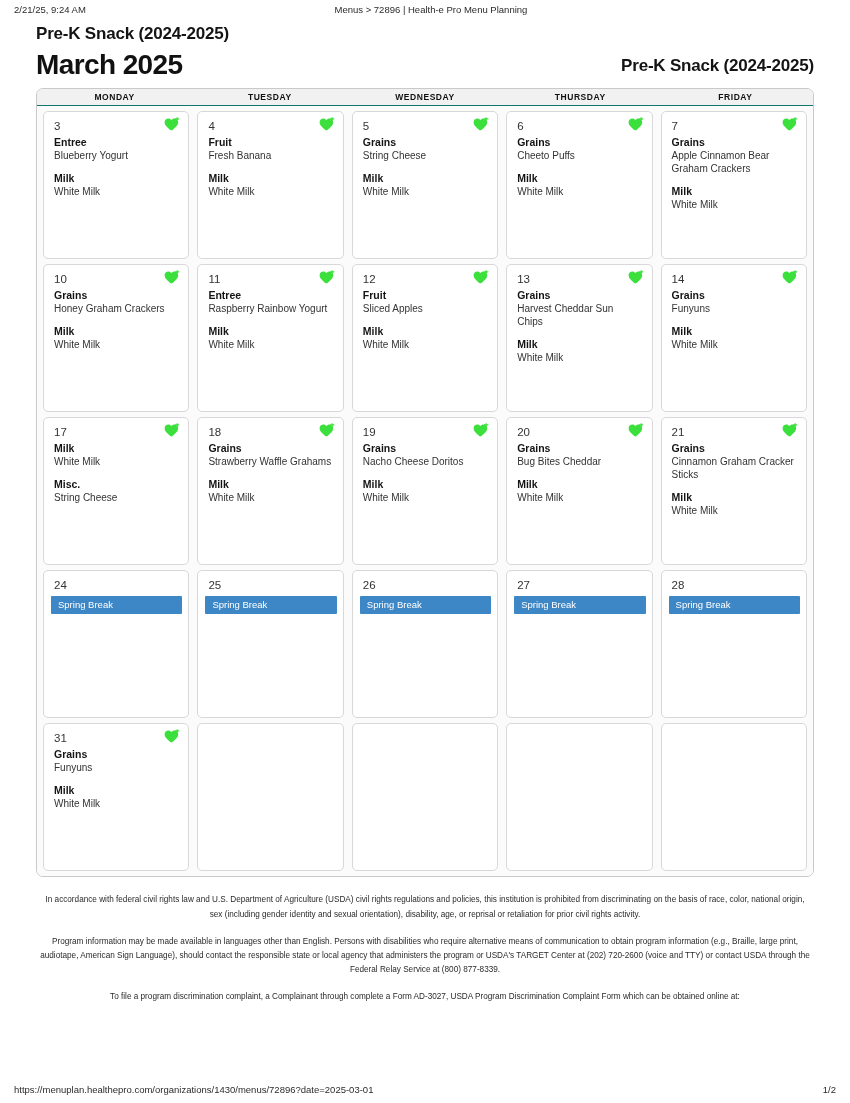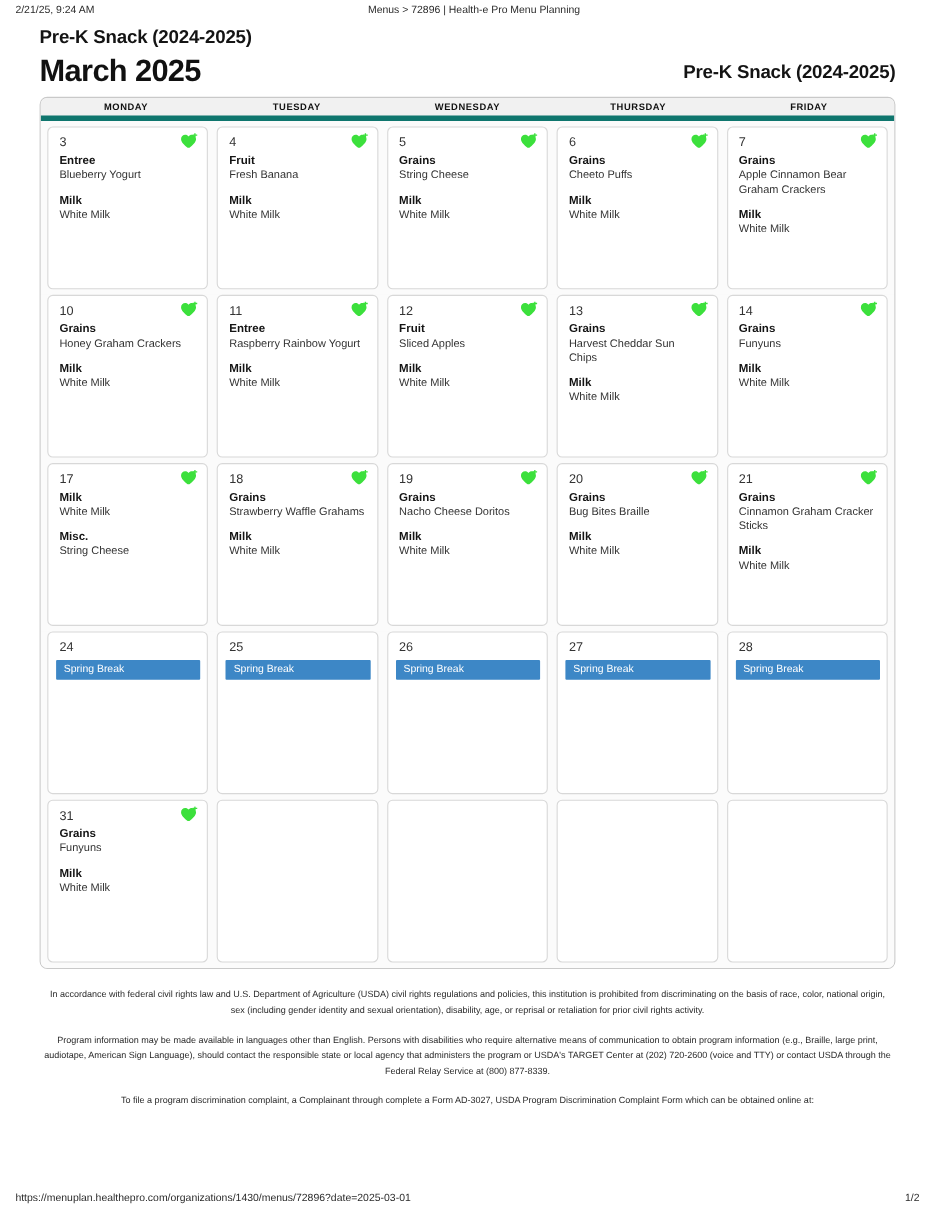--- a/index.html
+++ b/index.html
@@ -70,21 +70,21 @@
   .calendar {
     border: 1px solid #c9c9c9;
     border-radius: 7px;
     background: #fbfbfb;
     overflow: hidden;
   }
   .weekday-row {
     display: grid;
     grid-template-columns: repeat(5, 1fr);
     background: #f1f1f1;
-    border-bottom: 5px solid #0f766e;
+    border-bottom: 1px solid #0f766e;
   }
   .weekday {
     text-align: center;
     font-size: 8.5px;
     font-weight: bold;
     letter-spacing: 0.55px;
     color: #111111;
     padding: 3px 0 3px 0;
   }
 
@@ -425,21 +425,21 @@
           </div>
           <div class="day-cell">
             <div class="day-num">20</div>
             <span class="heart-icon"><svg viewBox="0 0 16 15" width="16" height="15" xmlns="http://www.w3.org/2000/svg">
                 <path fill="#3ce03c" d="M6.6 13.3C3.4 10.6 0.6 8.3 0.6 5.3 0.6 3.1 2.3 1.5 4.4 1.5c1.2 0 2.3 0.6 3 1.5 0.7-0.9 1.8-1.5 3-1.5 2.1 0 3.8 1.6 3.8 3.8 0 3-2.8 5.3-6 8z"></path>
                 <path fill="#3ce03c" d="M12.6 0.2h1.2v3.4h-1.2z"></path>
                 <path fill="#3ce03c" d="M11.1 1.3h4.2v1.2h-4.2z"></path>
               </svg></span>
             <div class="cat-group">
               <div class="cat-name">Grains</div>
-              <div class="cat-item">Bug Bites Braille</div>
+              <div class="cat-item">Bug Bites Cheddar</div>
             </div>
             <div class="cat-group">
               <div class="cat-name">Milk</div>
               <div class="cat-item">White Milk</div>
             </div>
           </div>
           <div class="day-cell">
             <div class="day-num">21</div>
             <span class="heart-icon"><svg viewBox="0 0 16 15" width="16" height="15" xmlns="http://www.w3.org/2000/svg">
                 <path fill="#3ce03c" d="M6.6 13.3C3.4 10.6 0.6 8.3 0.6 5.3 0.6 3.1 2.3 1.5 4.4 1.5c1.2 0 2.3 0.6 3 1.5 0.7-0.9 1.8-1.5 3-1.5 2.1 0 3.8 1.6 3.8 3.8 0 3-2.8 5.3-6 8z"></path>

